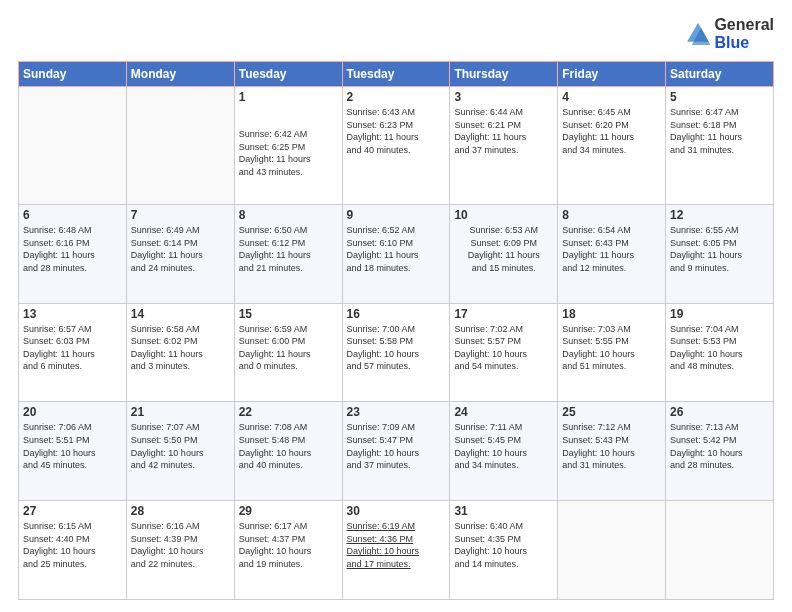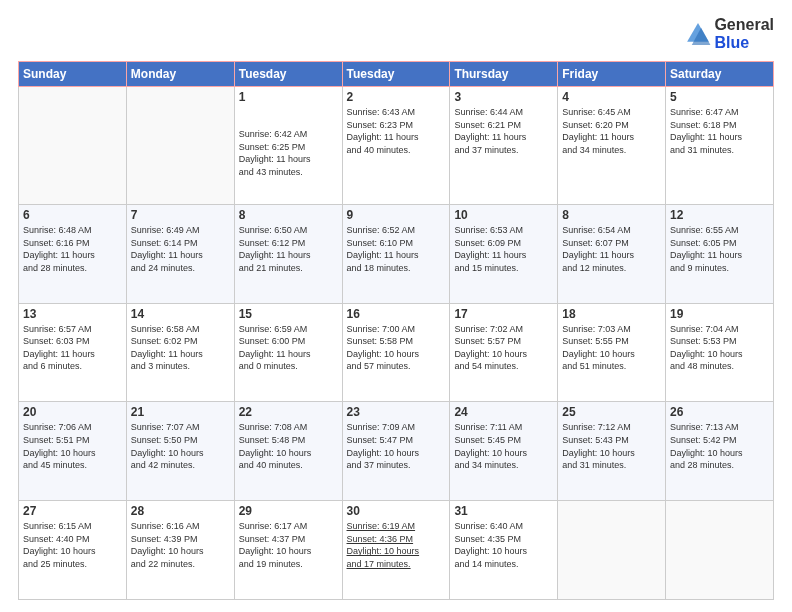--- a/index.html
+++ b/index.html
@@ -188,29 +188,29 @@
           </td>
           <td>
             <span class="day-num">9</span>
             <div class="cell-content" style="white-space: pre-line;">Sunrise: 6:52 AM
 Sunset: 6:10 PM
 Daylight: 11 hours
 and 18 minutes.</div>
           </td>
           <td>
             <span class="day-num">10</span>
-            <div class="cell-content" style="white-space: pre-line;">Sunrise: 6:53 AM
+            <div class="cell-content" style="white-space: pre-line; text-align: center;">Sunrise: 6:53 AM
 Sunset: 6:09 PM
 Daylight: 11 hours
 and 15 minutes.</div>
           </td>
           <td>
             <span class="day-num">8</span>
             <div class="cell-content" style="white-space: pre-line;">Sunrise: 6:54 AM
-Sunset: 6:07 PM
+Sunset: 6:43 PM
 Daylight: 11 hours
 and 12 minutes.</div>
           </td>
           <td>
             <span class="day-num">12</span>
             <div class="cell-content" style="white-space: pre-line;">Sunrise: 6:55 AM
 Sunset: 6:05 PM
 Daylight: 11 hours
 and 9 minutes.</div>
           </td>

